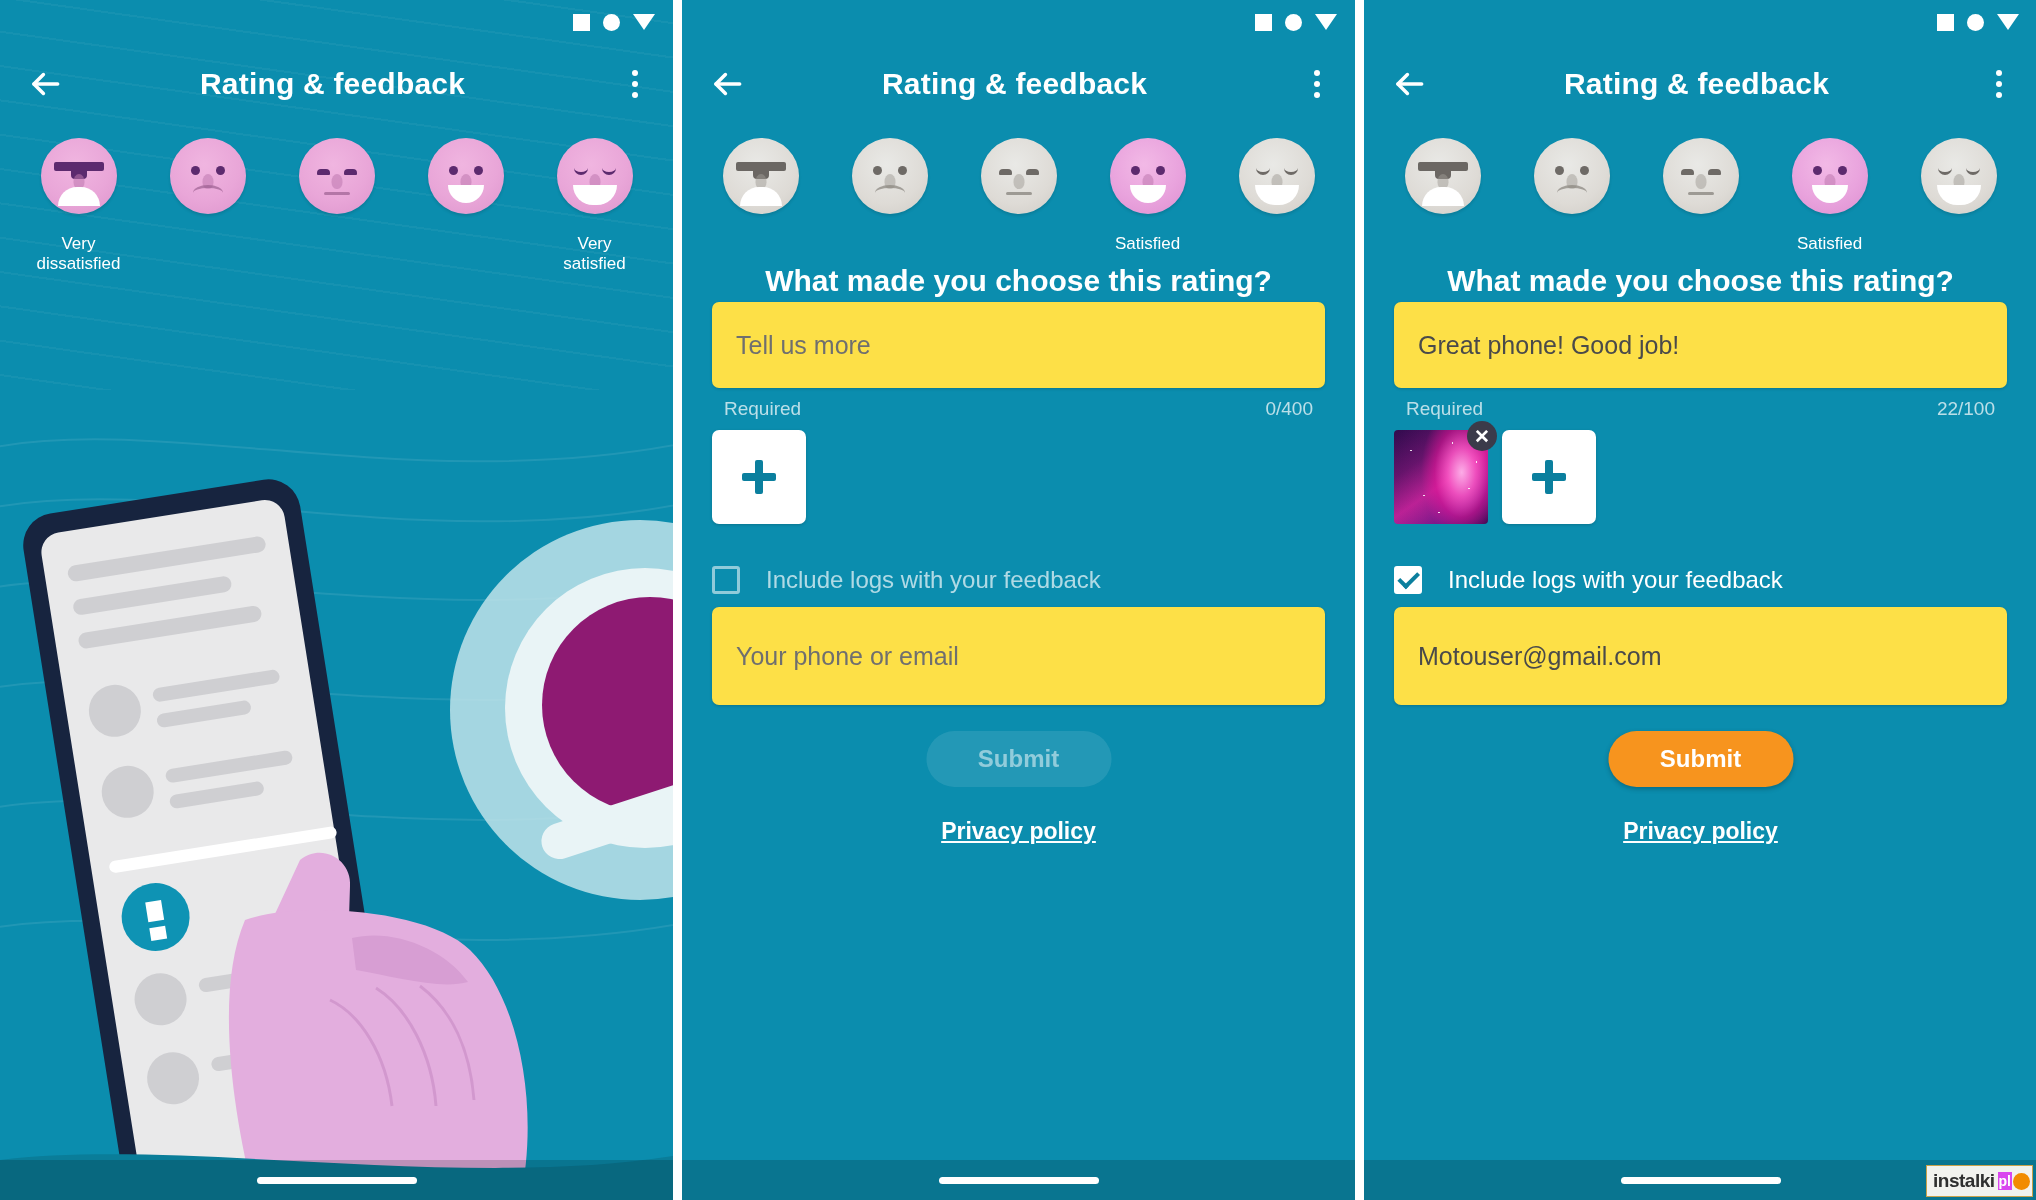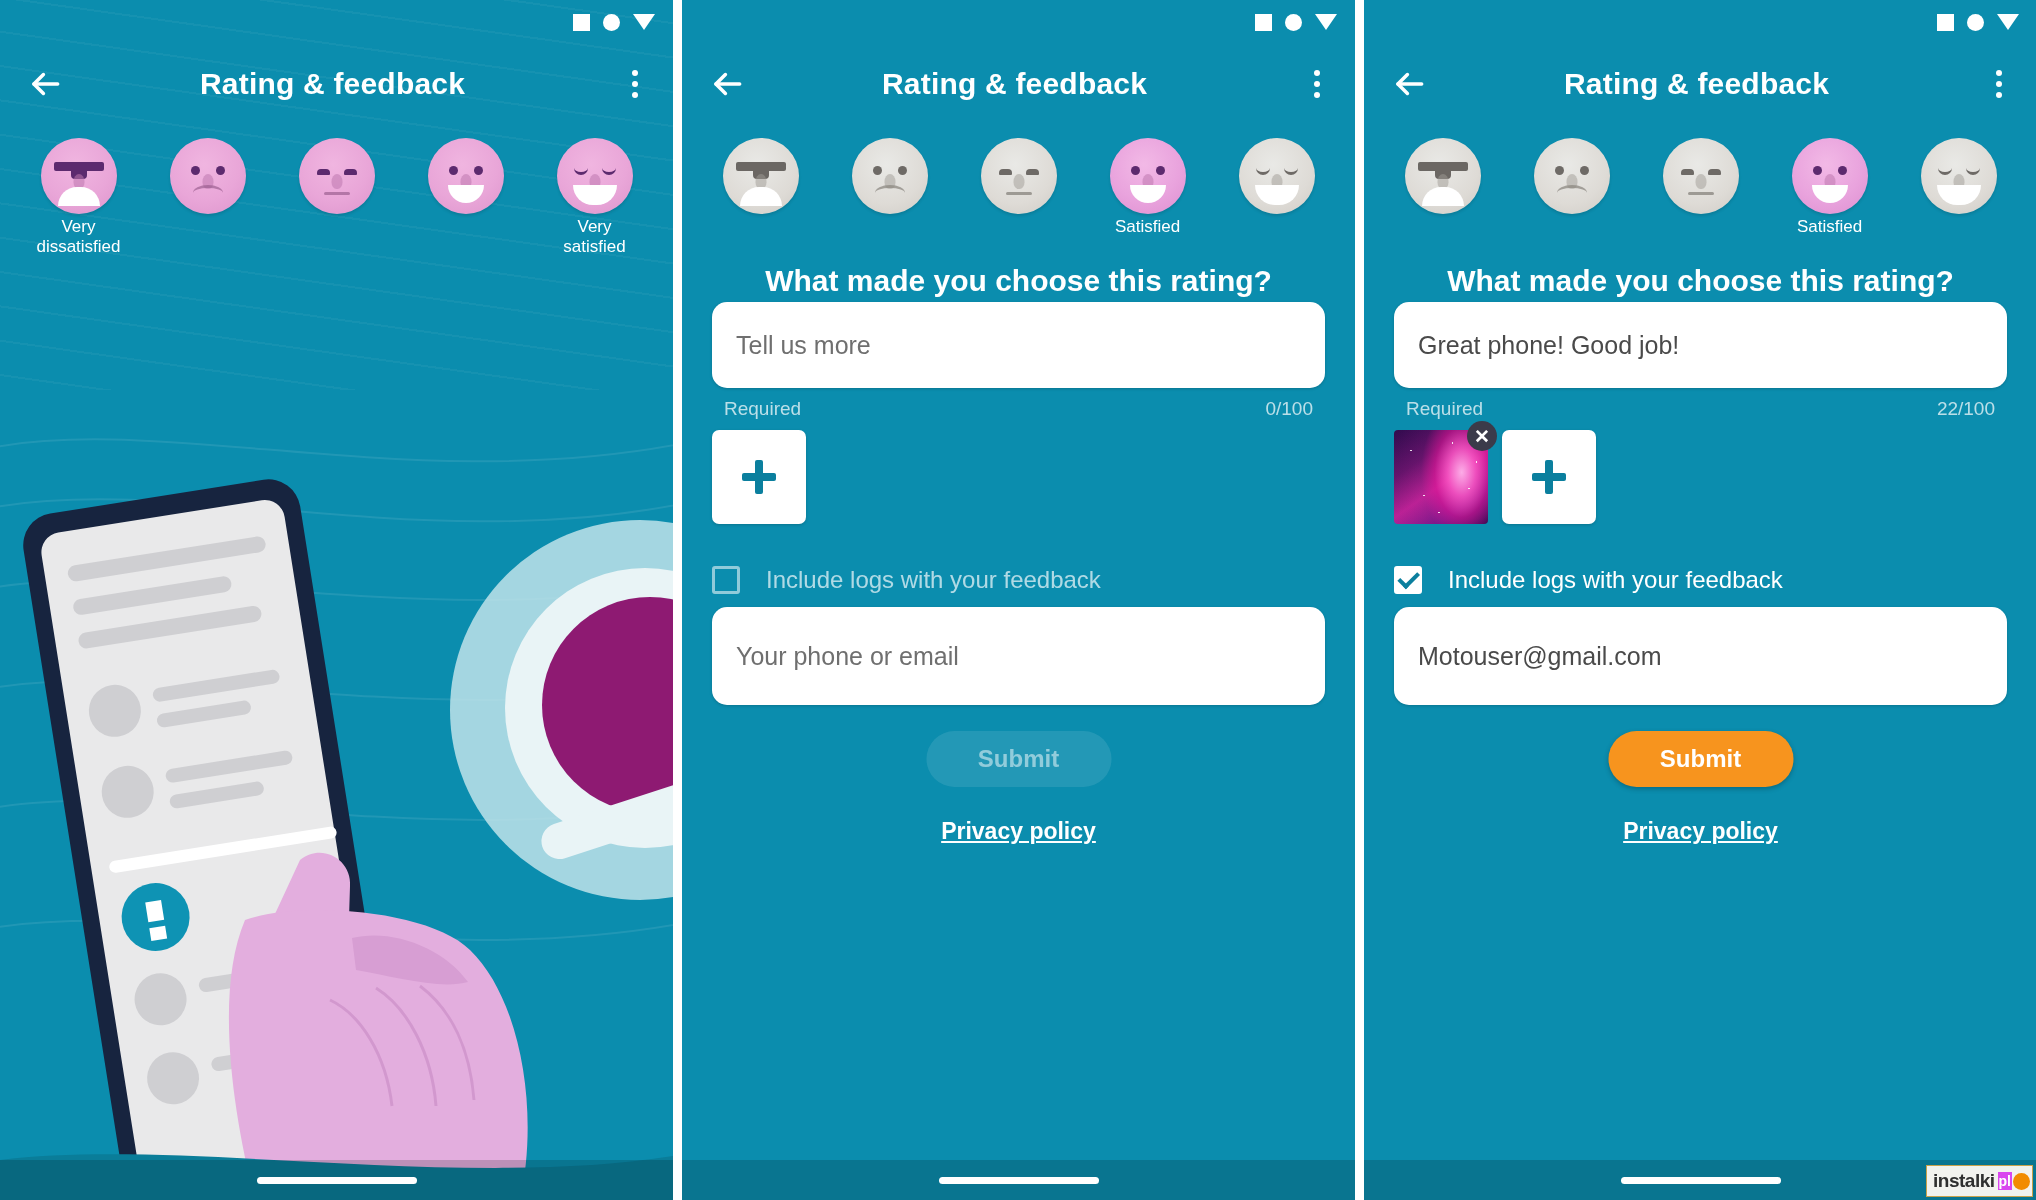--- a/index.html
+++ b/index.html
@@ -169,21 +169,21 @@
     background: #ffffff;
     border-radius: 22px 22px 0 0;
   }
   .mouth-grin {
     position: absolute; left: 50%; bottom: 9px; transform: translateX(-50%);
     width: 44px; height: 20px;
     background: #ffffff;
     border-radius: 0 0 24px 24px;
   }
   .emoji-label {
-    margin-top: 3px;
+    margin-top: 20px;
     color: #ffffff;
     font-size: 17px;
     line-height: 20px;
     text-align: center;
   }
   
   .hero-q {
     position: absolute; top: 274px; left: 0; right: 0;
     padding: 0 22px;
     color: #ffffff;
@@ -199,22 +199,22 @@
   
   .q-title {
     position: absolute; top: 264px; left: 0; right: 0;
     text-align: center;
     color: #ffffff;
     font-size: 30px;
     font-weight: bold;
   }
   .field {
     position: absolute; left: 30px; right: 30px;
-    background: #ffffff;
-    border-radius: 15px;
+    background: #fde047;
+    border-radius: 7px;
     box-shadow: 0 1px 3px rgba(0,0,0,0.18);
     display: flex; align-items: center;
     padding: 0 24px;
     color: #4a4a4a;
     font-size: 25px;
   }
   .field.textarea { top: 302px; height: 86px; align-items: center; }
   .field.placeholder { color: #6f6f6f; }
   .helper {
     position: absolute; left: 42px; right: 42px; top: 398px;
@@ -535,21 +535,21 @@
         </div>
       </div>
     </div>
 
     <div class="q-title">What made you choose this rating?</div>
 
     <div class="field textarea placeholder">Tell us more</div>
 
     <div class="helper">
       <span>Required</span>
-      <span>0/100</span>
+      <span>0/400</span>
     </div>
 
     <div class="attach-row">
       <div class="add-tile">
         <span class="plus"></span>
       </div>
     </div>
 
     <div class="chk-row">
       <span class="chk"></span>

